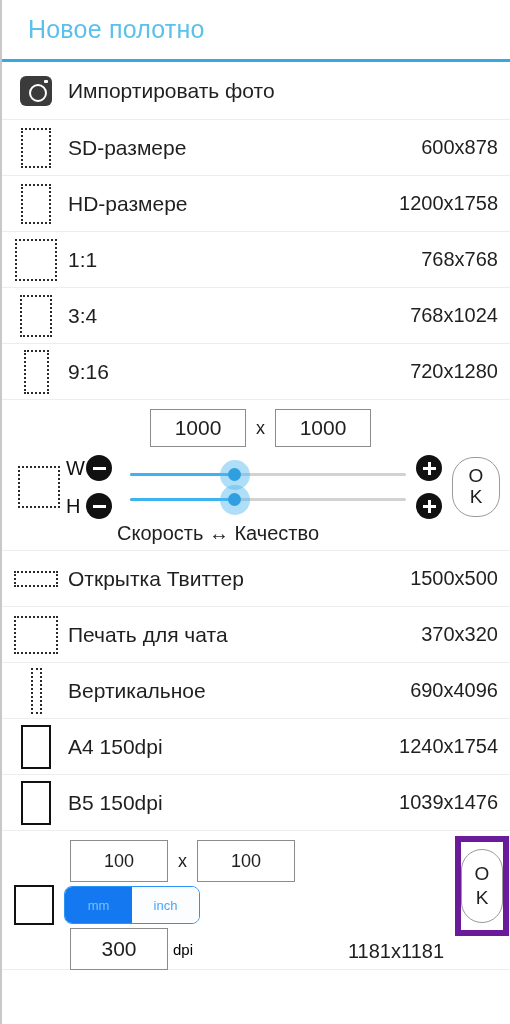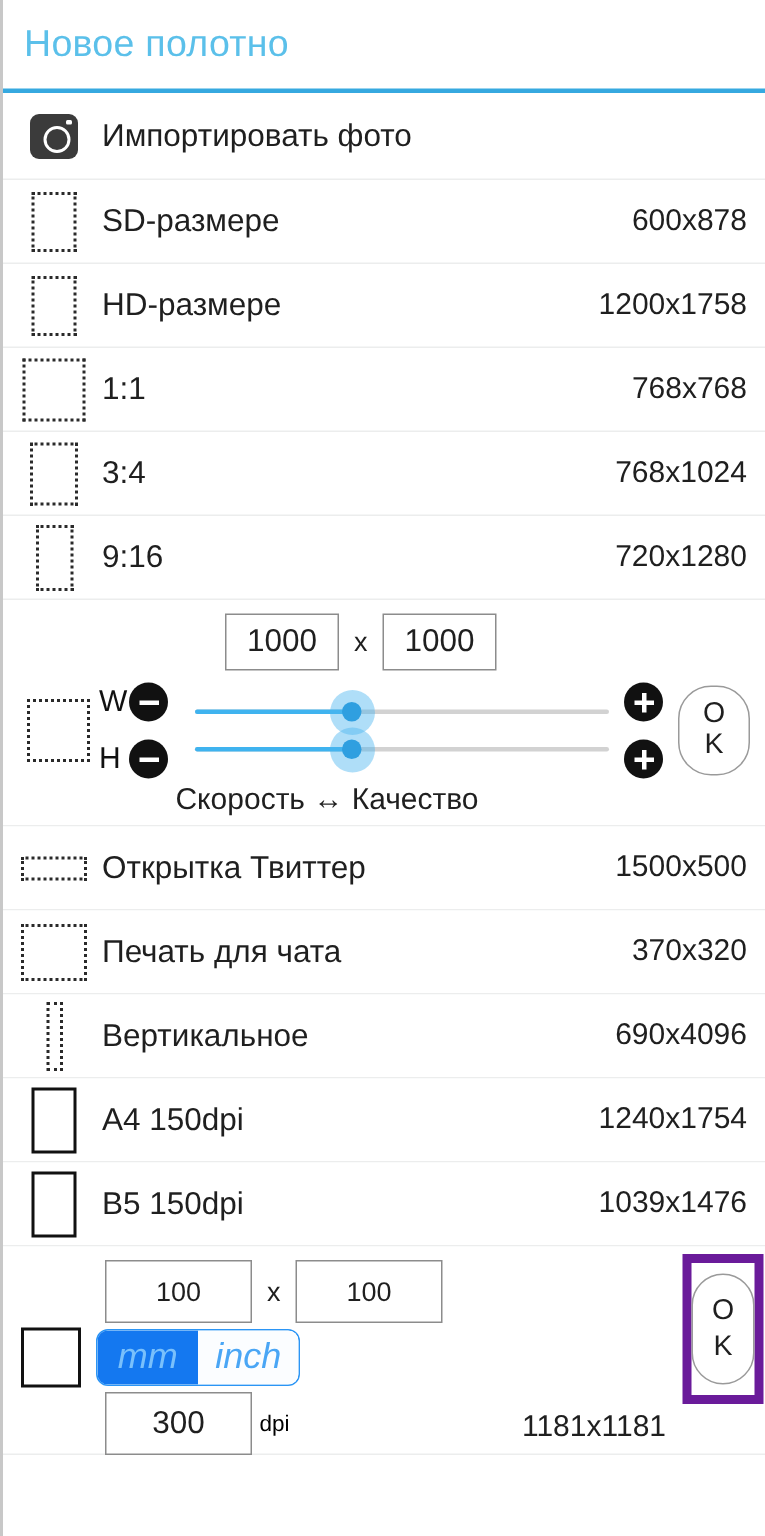--- a/index.html
+++ b/index.html
@@ -14,21 +14,21 @@
     width: 510px; height: 1024px;
     background: #ffffff;
     border-left: 2px solid #c8c8c8;
     overflow: hidden;
   }
 
   
   .header {
     height: 62px;
     display: flex; align-items: center;
-    padding-left: 14px;
+    padding-left: 26px;
     border-bottom: 3px solid #36a9e0;
     background: #fff;
   }
   .header-title {
     color: #5bc0ea;
     font-size: 25px;
     letter-spacing: .2px;
   }
 
   
@@ -105,21 +105,21 @@
     padding: 8px 10px 6px 12px;
     height: 151px;
   }
   .num-inputs {
     display: flex;
     align-items: center;
     padding-left: 136px;
     height: 40px;
   }
   .num-box {
-    width: 76px; height: 38px;
+    width: 96px; height: 38px;
     border: 1px solid #8c8c8c;
     background: #fff;
     font-size: 21px;
     color: #1f1f1f;
     text-align: center;
     line-height: 36px;
   }
   .times {
     font-size: 18px;
     color: #1f1f1f;
@@ -258,22 +258,21 @@
     display: flex;
     border: 1px solid #2b95f5;
     border-radius: 8px;
     overflow: hidden;
     height: 38px;
     width: 136px;
   }
   .seg-item {
     flex: 1;
     display: flex; align-items: center; justify-content: center;
-    font-size: 24px;
-    font-style: italic;
+    font-size: 13px;
   }
   .seg-item.active { background: #1478f0; color: #79c0fb; }
   .seg-item.idle { background: #fbfdff; color: #4aa6f5; }
   .pp-row3 {
     display: flex; align-items: center;
     height: 44px;
     padding-left: 56px;
   }
   .dpi-box {
     width: 98px; height: 42px;

